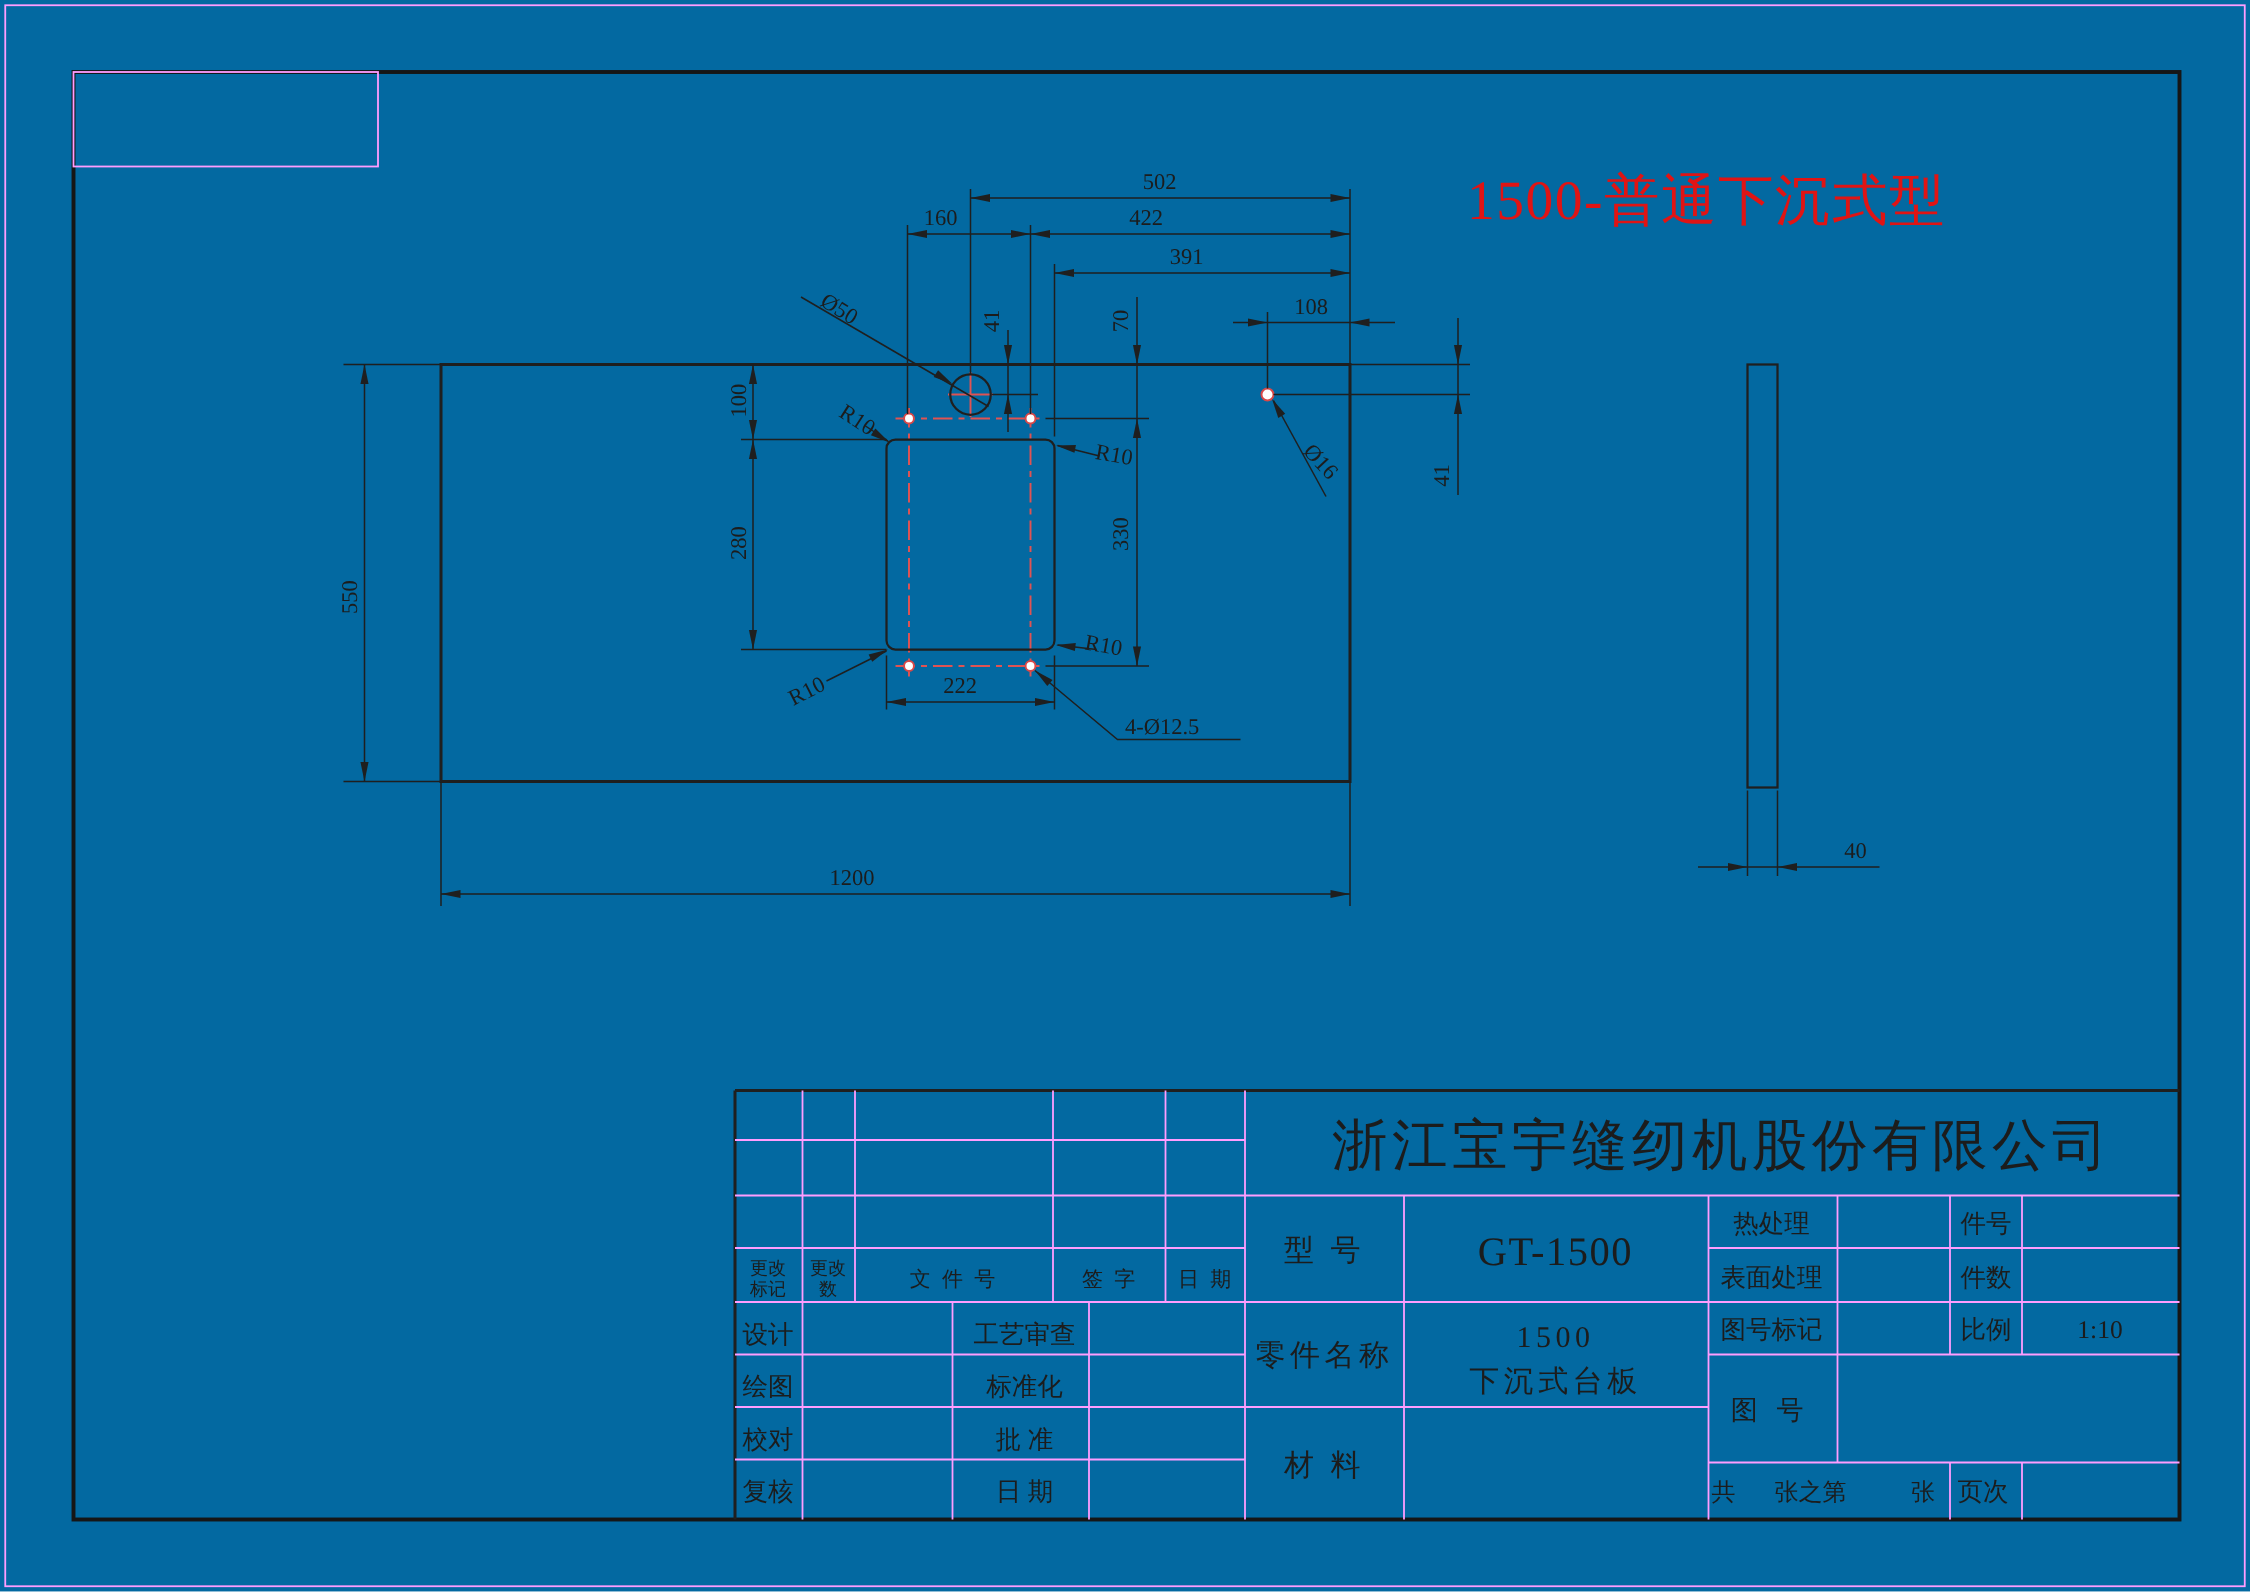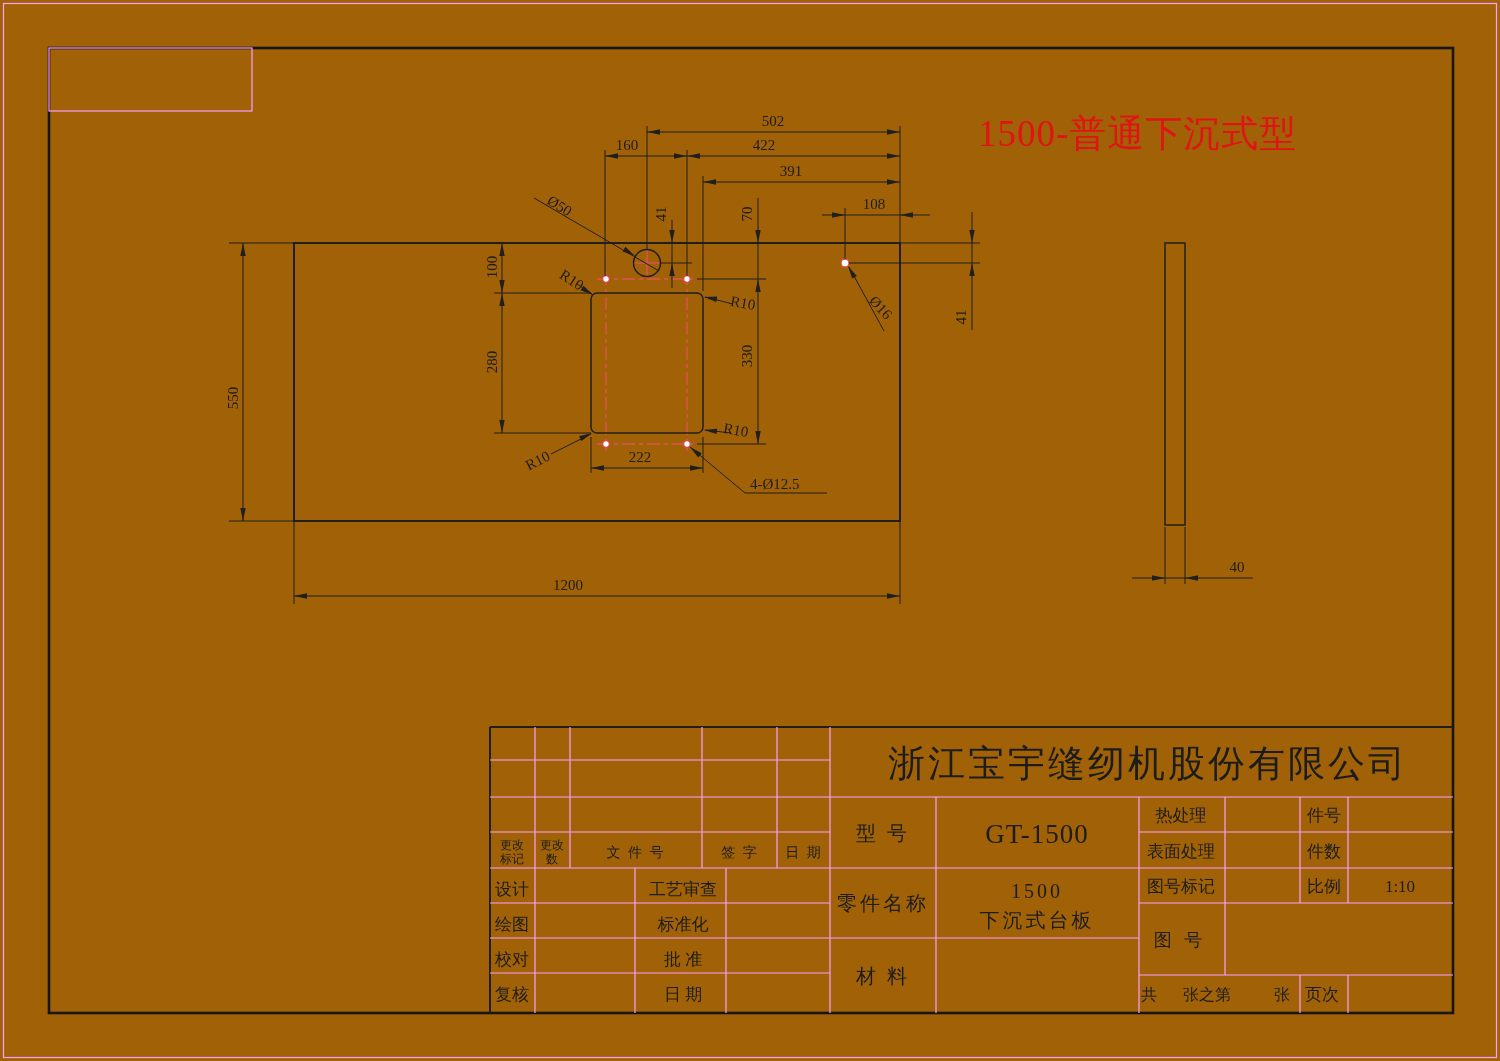--- a/index.html
+++ b/index.html
@@ -1,16 +1,16 @@
 <!DOCTYPE html>
 <html><head>
 <meta charset="utf-8">
 <style>
   html,body{margin:0;padding:0;background:#ffffff;}
-  #stage{position:relative;width:1500px;height:1061px;background:#a16207;overflow:hidden;
+  #stage{position:relative;width:1500px;height:1061px;background:#0369a1;overflow:hidden;
          font-family:"Liberation Serif","DejaVu Serif",serif;}
   svg{position:absolute;left:0;top:0;}
   
   .k   {stroke:#1f1f1f;stroke-width:1;fill:none;}
   .k2  {stroke:#1f1f1f;stroke-width:2;fill:none;}
   .k15 {stroke:#1f1f1f;stroke-width:1.5;fill:none;}
   .frame{stroke:#161616;stroke-width:2.6;fill:none;}
   .pink{stroke:#ff9dff;stroke-width:1.2;fill:none;}
   .red {stroke:#e05353;stroke-width:1.3;fill:none;}
   .redd{stroke:#e05353;stroke-width:1.3;fill:none;stroke-dasharray:13 4 4 4;}

